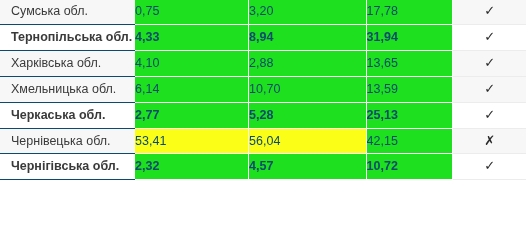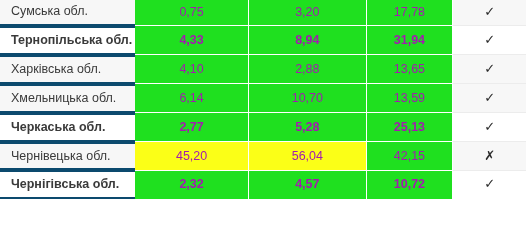--- a/index.html
+++ b/index.html
@@ -54,28 +54,28 @@
     white-space: nowrap;
   }
 
   
   td.cell-label {
     width: 131px;
     padding-left: 11px;
     color: #3a3a3a;
     font-size: 12.5px;
     text-align: left;
-    border-bottom: 4px solid #0c4a6e;
+    border-bottom: 1px solid #0c4a6e;
     box-sizing: border-box;
   }
 
   
   td.cell-value {
-    text-align: center;
-    color: #a21caf;
+    text-align: left;
+    color: #0c4a6e;
     font-size: 12.5px;
     border-right: 1px solid #ffffff;
     border-bottom: 1px solid #ffffff;
     box-sizing: border-box;
   }
   td.col-v1 { width: 110px; }
   td.col-v2 { width: 114px; }
   td.col-v3 { width: 84px; }
 
   td.heat-green  { background: #1fe01f; }
@@ -135,21 +135,21 @@
           </tr>
           <tr class="row-odd">
             <td class="cell-label">Черкаська обл.</td>
             <td class="cell-value col-v1 heat-green">2,77</td>
             <td class="cell-value col-v2 heat-green">5,28</td>
             <td class="cell-value col-v3 heat-green">25,13</td>
             <td class="cell-status"><span class="status-glyph">✓</span></td>
           </tr>
           <tr class="row-even">
             <td class="cell-label">Чернівецька обл.</td>
-            <td class="cell-value col-v1 heat-yellow">45,20</td>
+            <td class="cell-value col-v1 heat-yellow">53,41</td>
             <td class="cell-value col-v2 heat-yellow">56,04</td>
             <td class="cell-value col-v3 heat-green">42,15</td>
             <td class="cell-status"><span class="status-glyph">✗</span></td>
           </tr>
           <tr class="row-odd">
             <td class="cell-label">Чернігівська обл.</td>
             <td class="cell-value col-v1 heat-green">2,32</td>
             <td class="cell-value col-v2 heat-green">4,57</td>
             <td class="cell-value col-v3 heat-green">10,72</td>
             <td class="cell-status"><span class="status-glyph">✓</span></td>

